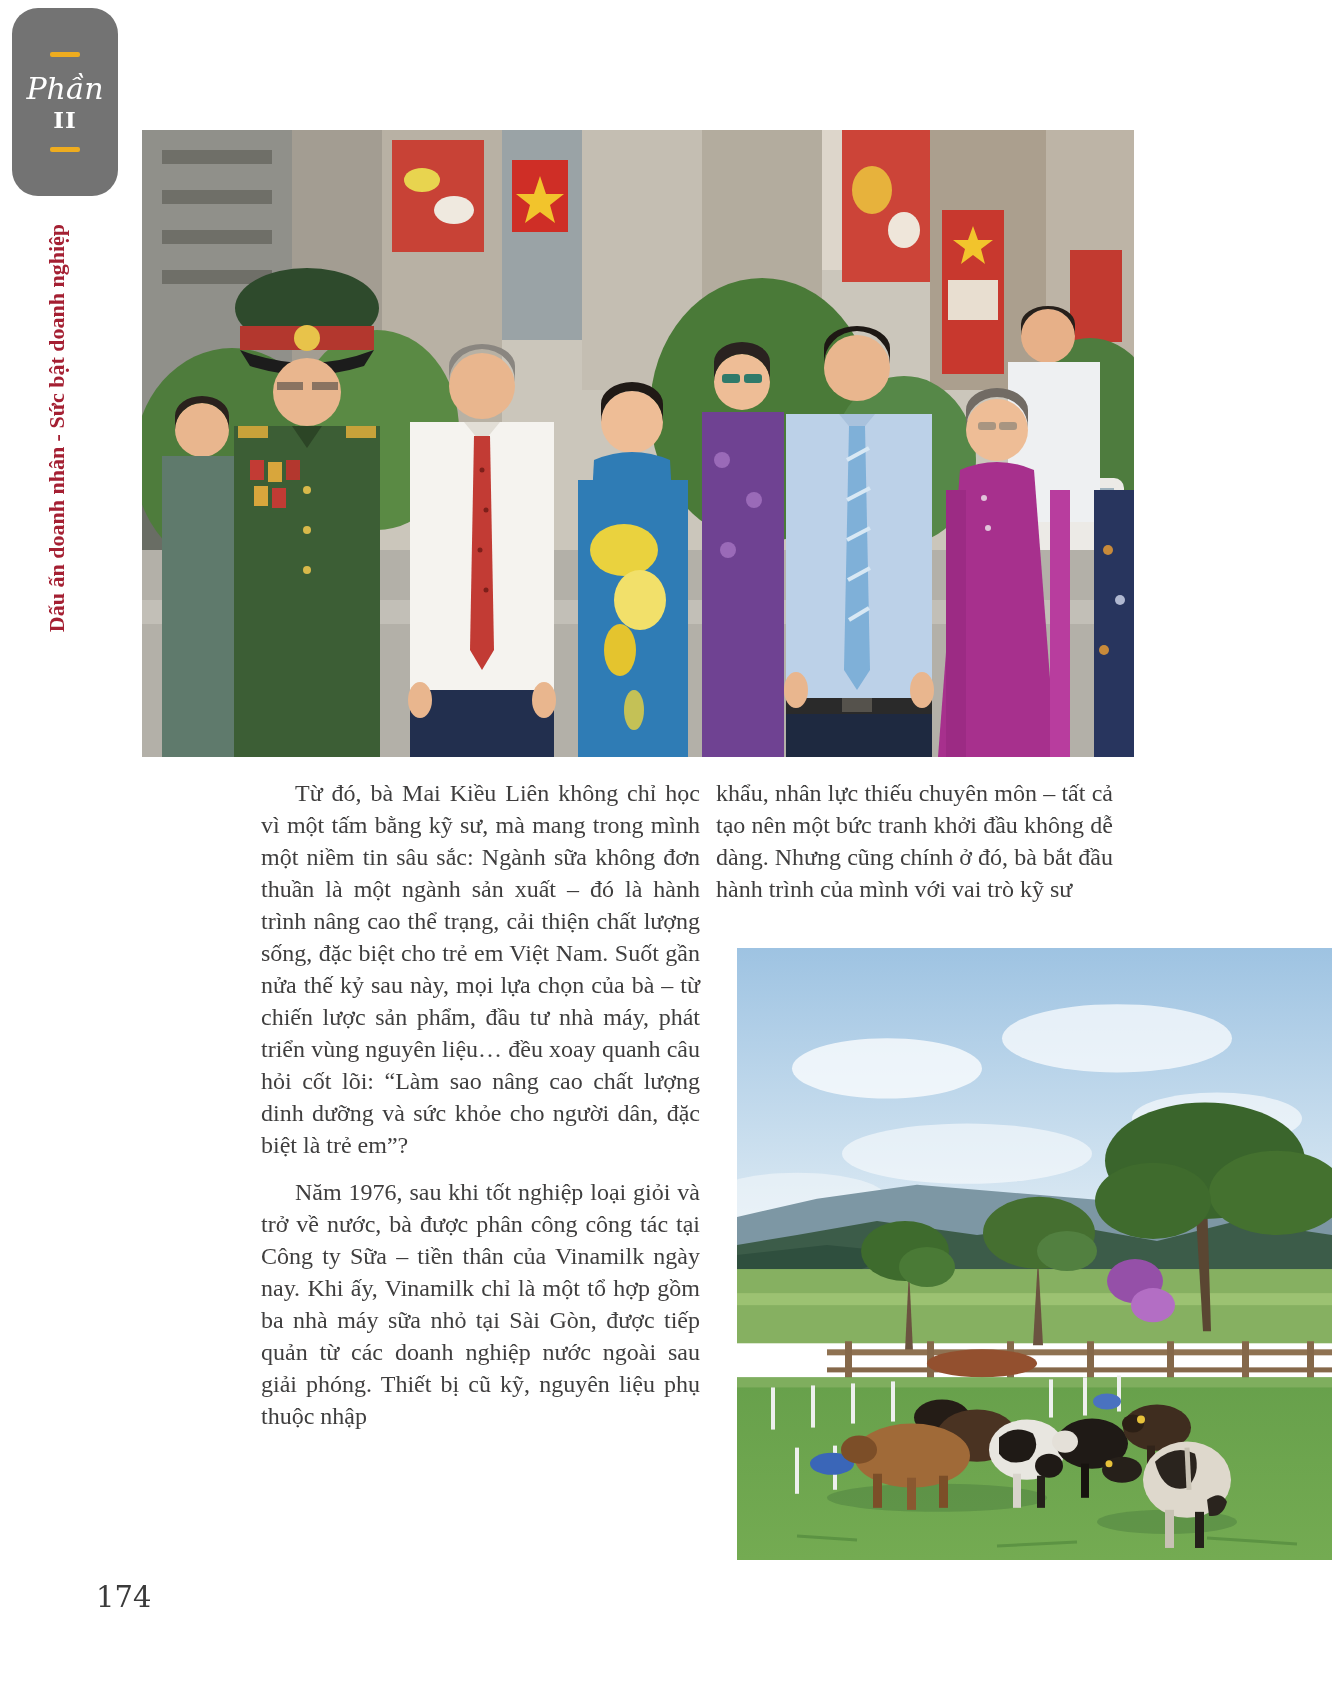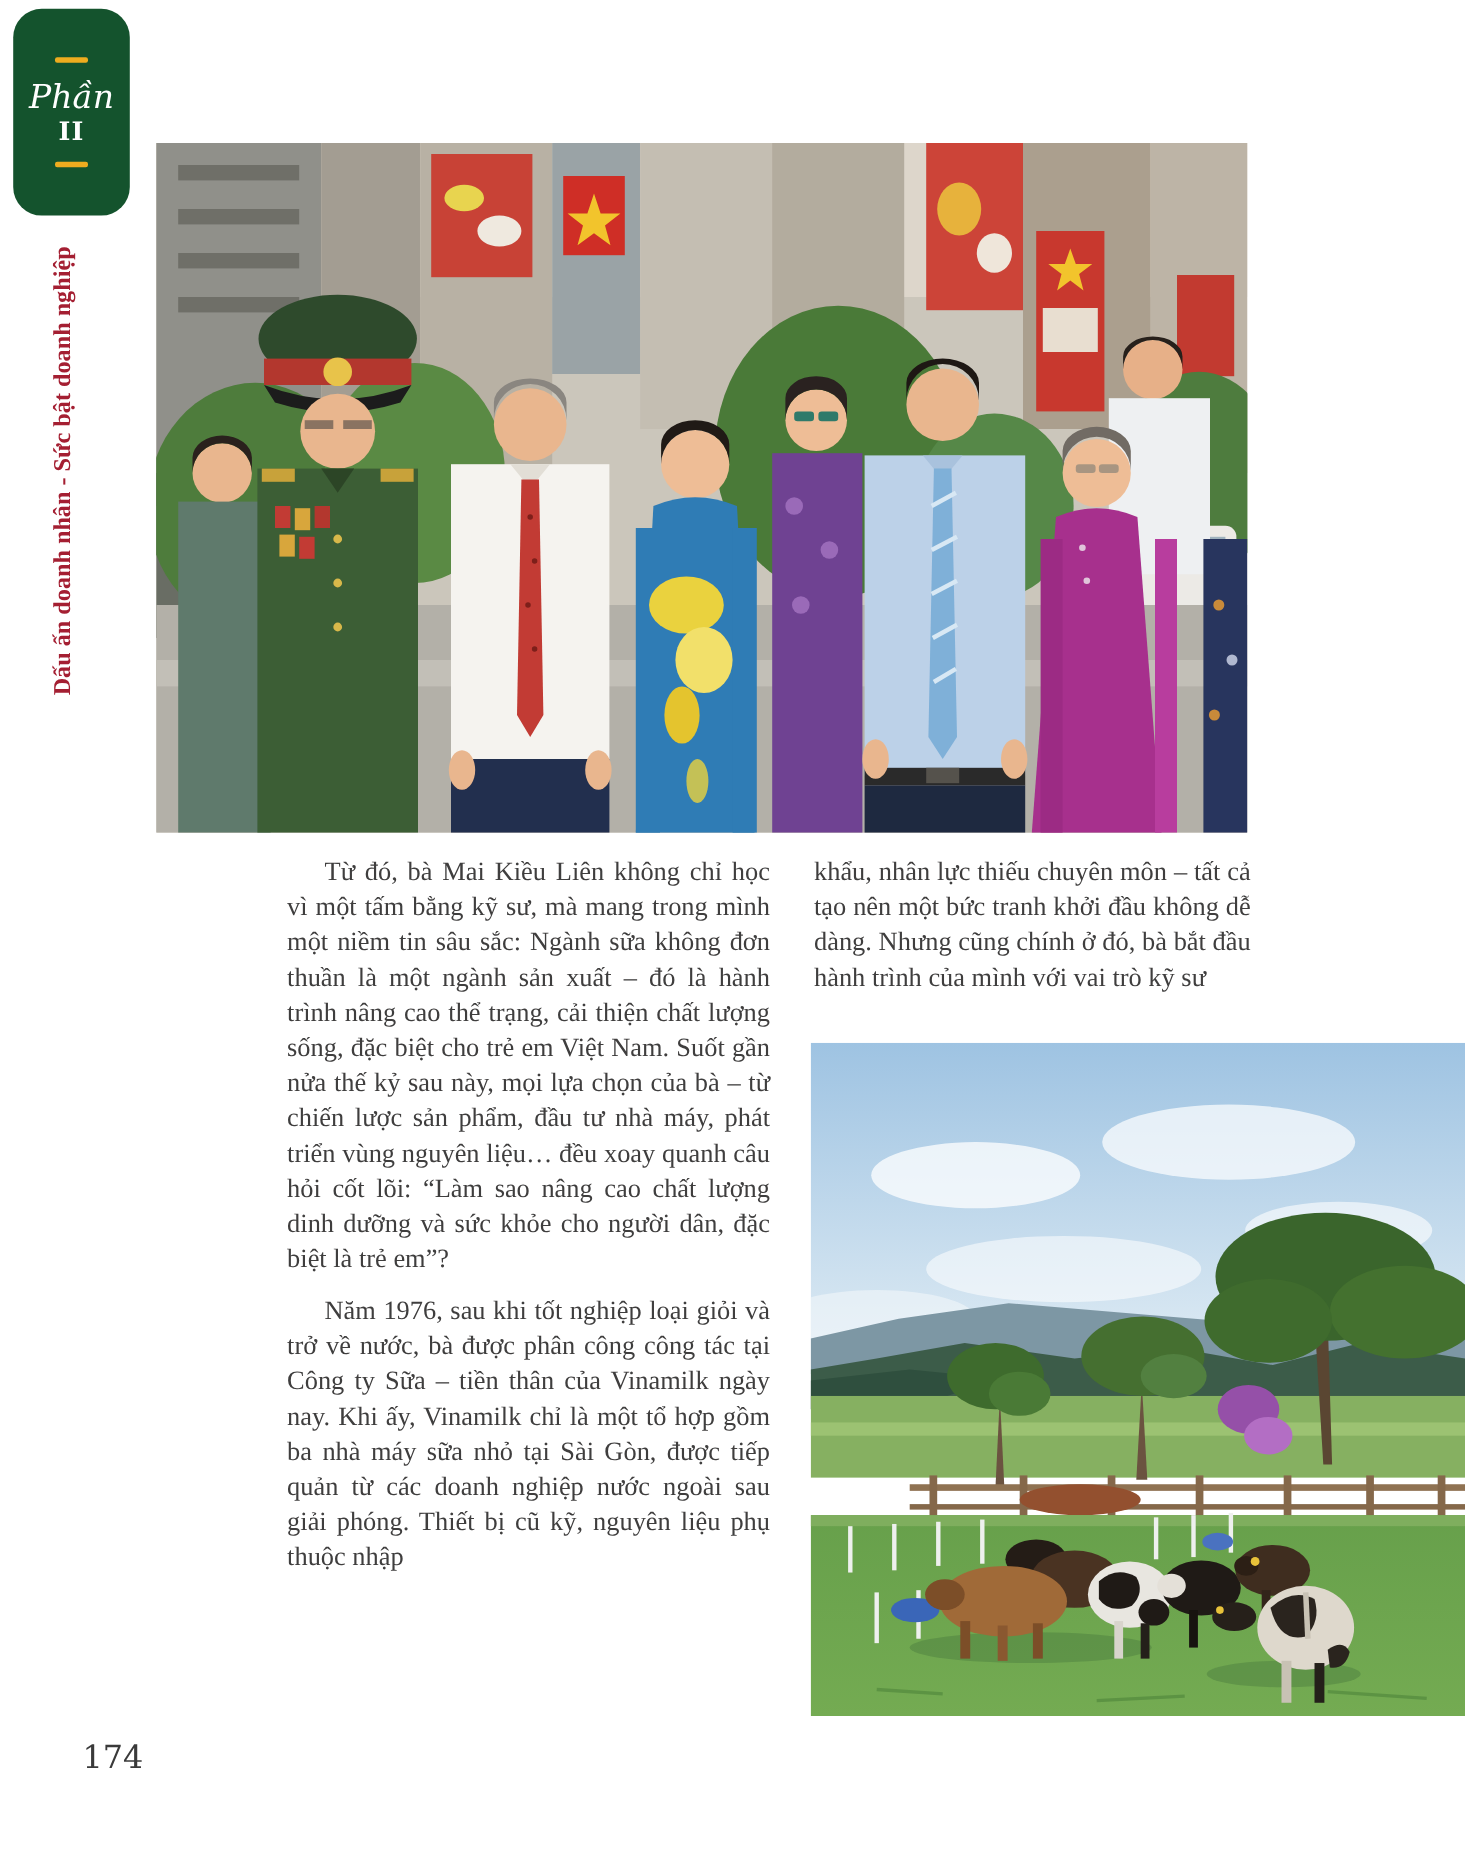--- a/index.html
+++ b/index.html
@@ -3,21 +3,21 @@
 <meta charset="utf-8">
 <style>
   html,body{margin:0;padding:0;}
   body{
     width:1332px;height:1700px;position:relative;background:#ffffff;
     font-family:"Liberation Serif", serif;color:#3f3e3e;overflow:hidden;
   }
   
   .section-tab{
     position:absolute;left:12px;top:8px;width:106px;height:188px;
-    background:#14532d;border-radius:26px;
+    background:#737373;border-radius:26px;
     display:flex;flex-direction:column;align-items:center;justify-content:center;
   }
   .tab-dash{width:30px;height:5px;background:#eeac1f;border-radius:2px;}
   .tab-dash.top{margin-bottom:16px;}
   .tab-dash.bottom{margin-top:14px;}
   .tab-script{
     color:#ffffff;font-family:"DejaVu Serif", serif;font-style:italic;
     font-size:30px;line-height:32px;
   }
   .tab-numeral{
@@ -31,26 +31,26 @@
     color:#a41f32;font-weight:bold;font-size:22px;
     font-family:"Liberation Serif", serif;letter-spacing:0px;white-space:nowrap;
   }
   
   .main-photo{position:absolute;left:142px;top:130px;width:992px;height:627px;}
   .cow-photo{position:absolute;left:737px;top:948px;width:595px;height:612px;}
   .main-photo svg,.cow-photo svg{display:block;width:100%;height:100%;}
   
   .col{position:absolute;top:777px;font-size:24px;line-height:32px;text-align:justify;}
   .col-left{left:227px;width:473px;}
-  .col-right{left:740px;width:397px;}
+  .col-right{left:716px;width:397px;}
   .para{margin:0 0 15px 0;}
   .para.indent{text-indent:34px;margin-left:34px;}
   
   .page-number{
-    position:absolute;left:75px;top:1580px;font-size:29px;color:#3a3a3a;
+    position:absolute;left:96px;top:1580px;font-size:29px;color:#3a3a3a;
     font-family:"DejaVu Serif", serif;
   }
 </style>
 </head>
 <body>
 
 <div class="section-tab">
   <div class="tab-dash top"></div>
   <div class="tab-script">Phần</div>
   <div class="tab-numeral">II</div>

